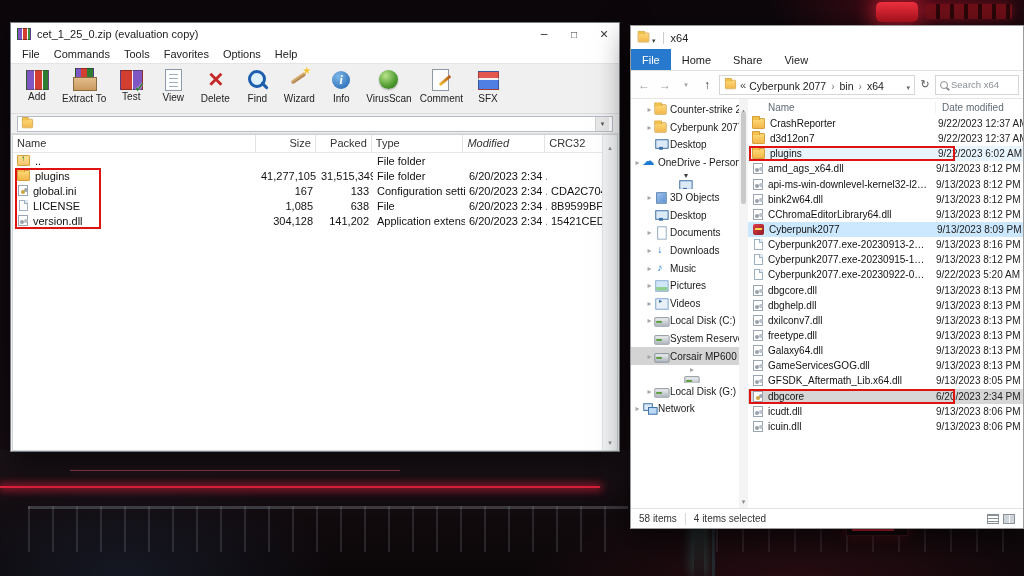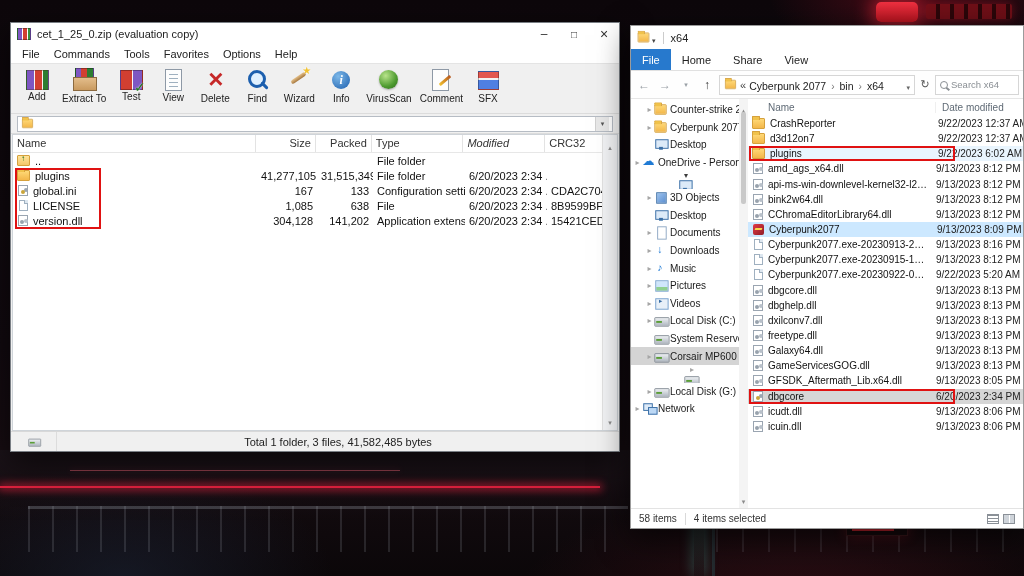--- a/index.html
+++ b/index.html
@@ -360,26 +360,20 @@
     <span class="wrc wrc-type">Application extens...</span>
     <span class="wrc wrc-mod">6/20/2023 2:34 ...</span>
     <span class="wrc wrc-crc">15421CED</span>
   </div>
       </div>
     <div class="wr-scroll">
       <span class="sarrow up"></span>
       <span class="sarrow down"></span>
     </div>
   </div>
-  <div class="wr-status">
-    <div class="cell icons">
-      <span class="fi i-disk"></span>
-    </div>
-    <div class="cell totals">Total 1 folder, 3 files, 41,582,485 bytes</div>
-  </div>
 </section>
 
 <section class="window explorer">
   <div class="ex-titlebar">
     <span class="fi i-folder"></span>
     <span class="qat-drop"></span>
     <span class="qat-sep"></span>
     <span class="ex-title">x64</span>
   </div>
   <div class="ex-ribbon" id="ex-tabs">

